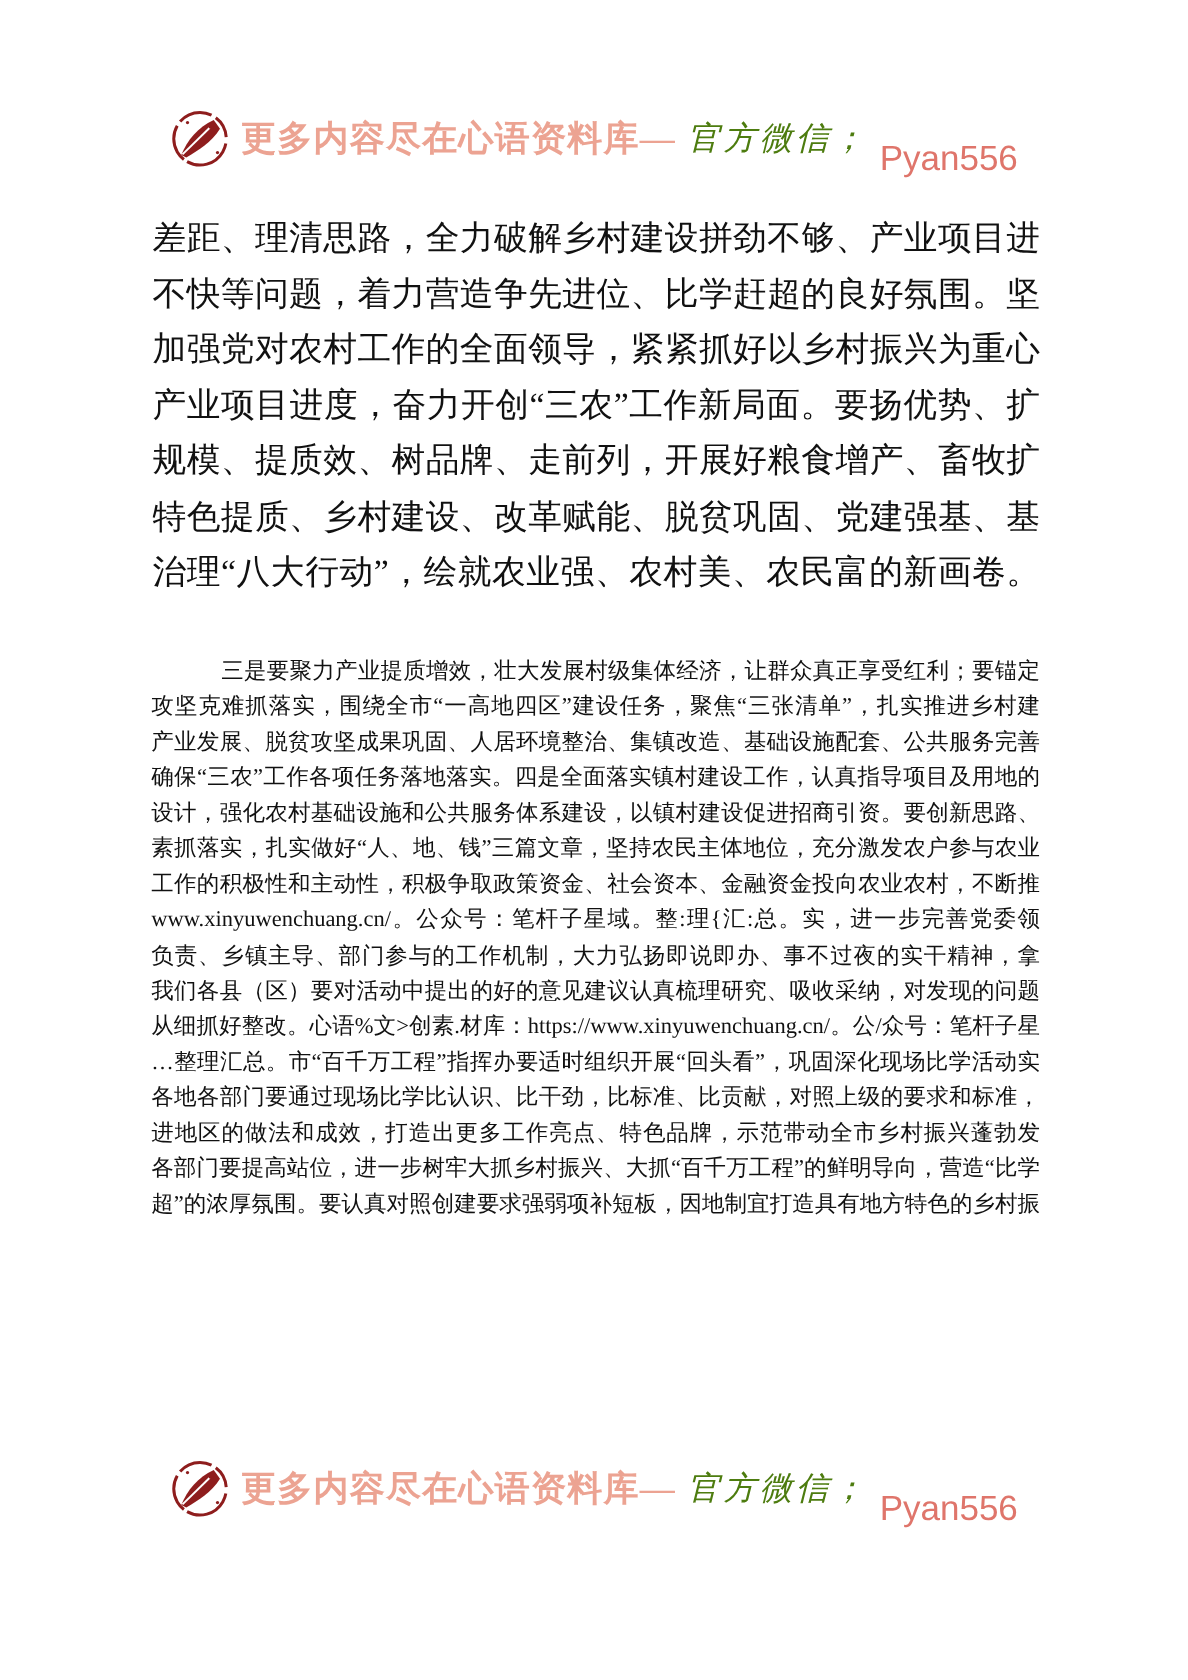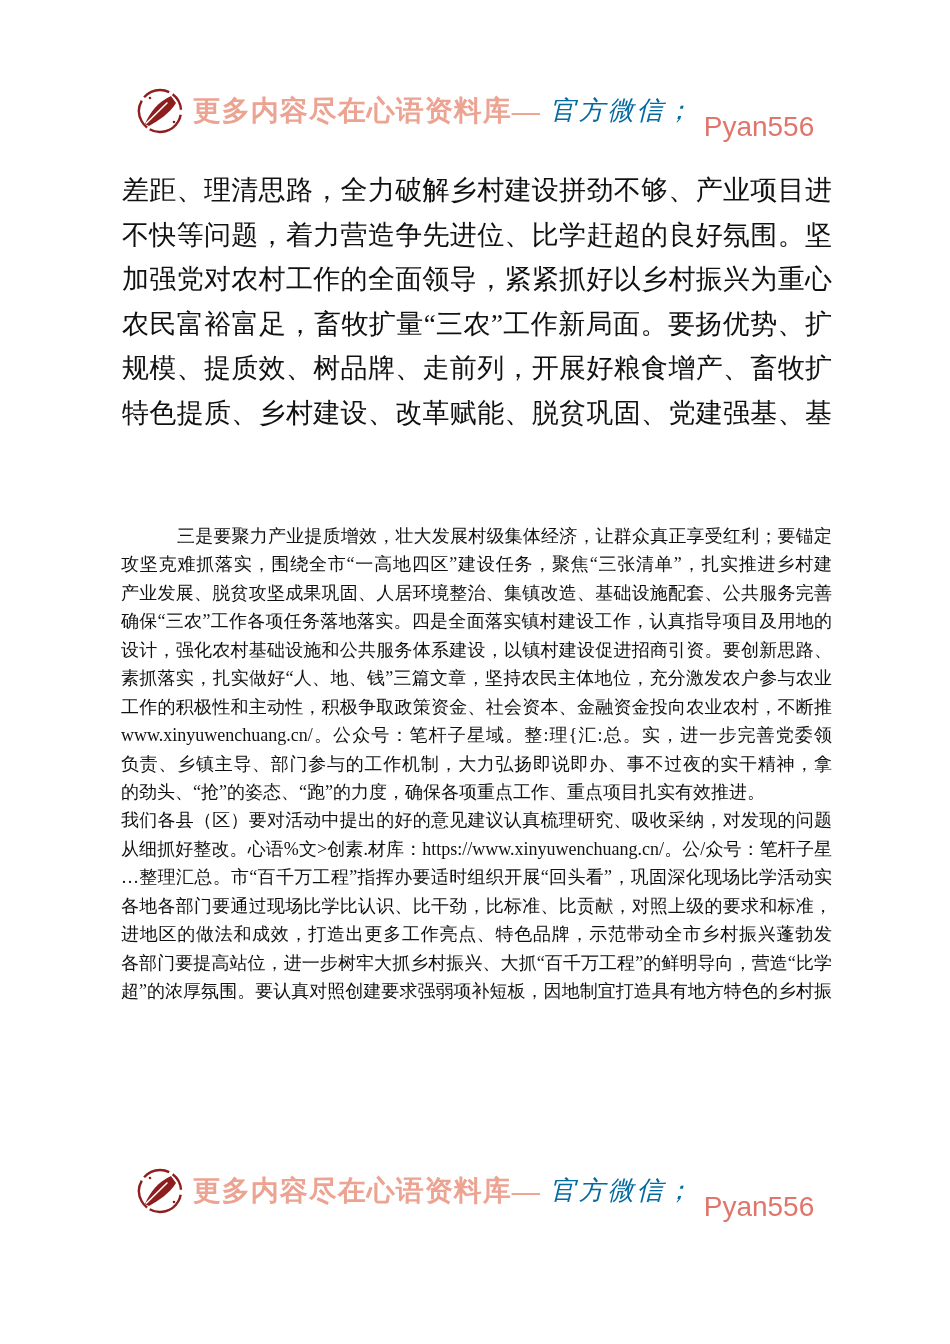--- a/index.html
+++ b/index.html
@@ -31,21 +31,21 @@
     font-family: "Liberation Serif", serif;
     font-weight: bold;
     font-size: 28px;
     color: #eca392;
     letter-spacing: 1px;
   }
   .wechat-label {
     font-family: "Liberation Serif", serif;
     font-style: italic;
     font-size: 26px;
-    color: #0369a1;
+    color: #4d7c0f;
     letter-spacing: 3px;
   }
   .wechat-id {
     font-family: "Liberation Sans", sans-serif;
     font-size: 28px;
     color: #df756b;
     margin-top: 33px;
   }
   
   .large-text {
@@ -105,36 +105,36 @@
     </svg>
     <span class="brand-text">更多内容尽在心语资料库—</span>
     <span class="wechat-label">官方微信；</span>
     <span class="wechat-id">Pyan556</span>
   </div>
 
   <div class="large-text">
     <div class="lline">差距、理清思路，全力破解乡村建设拼劲不够、产业项目进度</div>
     <div class="lline">不快等问题，着力营造争先进位、比学赶超的良好氛围。坚持</div>
     <div class="lline">加强党对农村工作的全面领导，紧紧抓好以乡村振兴为重心的</div>
-    <div class="lline">农民富裕富足，畜牧扩量“三农”工作新局面。要扬优势、扩</div>
+    <div class="lline">产业项目进度，奋力开创“三农”工作新局面。要扬优势、扩</div>
     <div class="lline">规模、提质效、树品牌、走前列，开展好粮食增产、畜牧扩量、</div>
     <div class="lline">特色提质、乡村建设、改革赋能、脱贫巩固、党建强基、基层</div>
+    <div class="lline">治理“八大行动”，绘就农业强、农村美、农民富的新画卷。</div>
   </div>
 
   <div class="small-text">
     <div class="sline indent">三是要聚力产业提质增效，壮大发展村级集体经济，让群众真正享受红利；要锚定目标、</div>
     <div class="sline">攻坚克难抓落实，围绕全市“一高地四区”建设任务，聚焦“三张清单”，扎实推进乡村建设、</div>
     <div class="sline">产业发展、脱贫攻坚成果巩固、人居环境整治、集镇改造、基础设施配套、公共服务完善等工作，</div>
     <div class="sline">确保“三农”工作各项任务落地落实。四是全面落实镇村建设工作，认真指导项目及用地的规划</div>
     <div class="sline">设计，强化农村基础设施和公共服务体系建设，以镇村建设促进招商引资。要创新思路、激活要</div>
     <div class="sline">素抓落实，扎实做好“人、地、钱”三篇文章，坚持农民主体地位，充分激发农户参与农业农村</div>
     <div class="sline">工作的积极性和主动性，积极争取政策资金、社会资本、金融资金投向农业农村，不断推动农业</div>
     <div class="sline">www.xinyuwenchuang.cn/。公众号：笔杆子星域。整:理{汇:总。实，进一步完善党委领导、政府</div>
     <div class="sline">负责、乡镇主导、部门参与的工作机制，大力弘扬即说即办、事不过夜的实干精神，拿出“拼”</div>
-    <div class="sline endshort">的劲头、“抢”的姿态、“跑”的力度，确保各项重点工作、重点项目扎实有效推进。</div>
     <div class="sline">我们各县（区）要对活动中提出的好的意见建议认真梳理研究、吸收采纳，对发现的问题要从实</div>
     <div class="sline">从细抓好整改。心语%文&gt;创素.材库：https://www.xinyuwenchuang.cn/。公/众号：笔杆子星域。</div>
     <div class="sline">…整理汇总。市“百千万工程”指挥办要适时组织开展“回头看”，巩固深化现场比学活动实效。</div>
     <div class="sline">各地各部门要通过现场比学比认识、比干劲，比标准、比贡献，对照上级的要求和标准，对照先</div>
     <div class="sline">进地区的做法和成效，打造出更多工作亮点、特色品牌，示范带动全市乡村振兴蓬勃发展。各地</div>
     <div class="sline">各部门要提高站位，进一步树牢大抓乡村振兴、大抓“百千万工程”的鲜明导向，营造“比学赶</div>
     <div class="sline">超”的浓厚氛围。要认真对照创建要求强弱项补短板，因地制宜打造具有地方特色的乡村振兴示</div>
   </div>
 
   <div class="banner footer">

